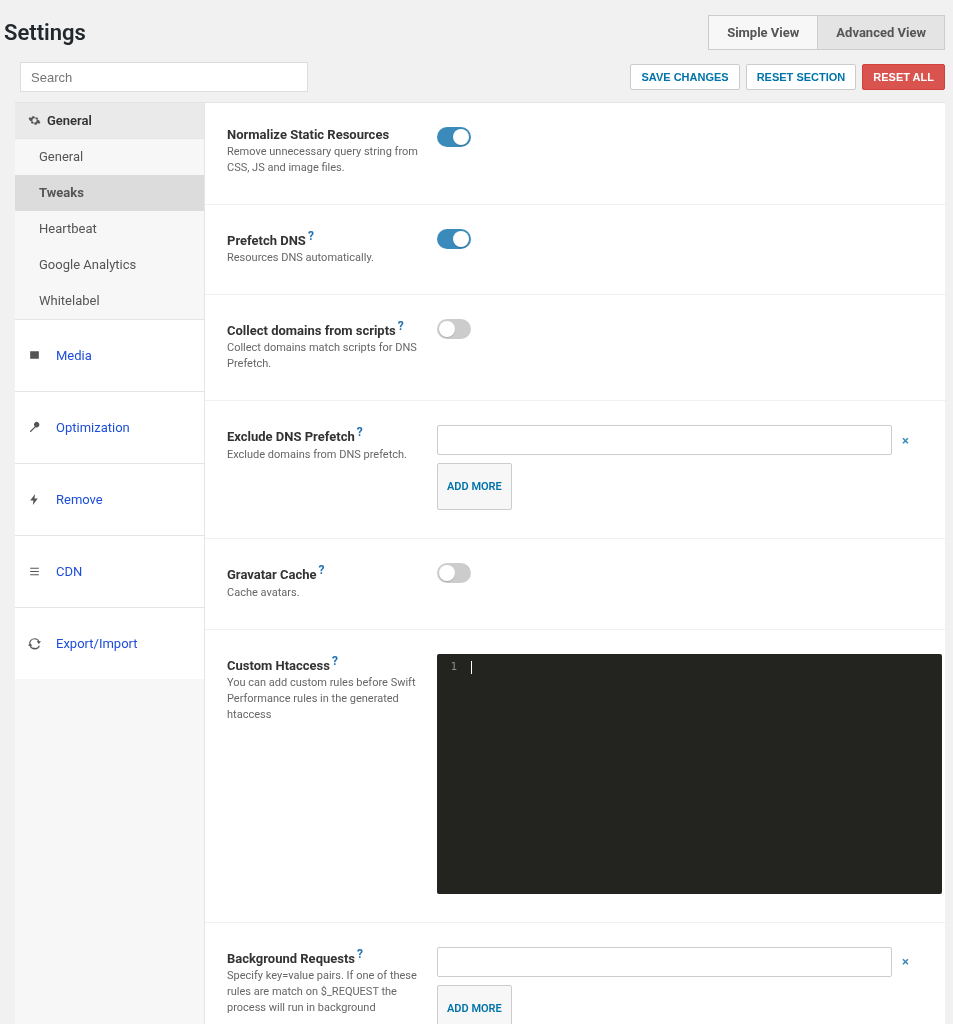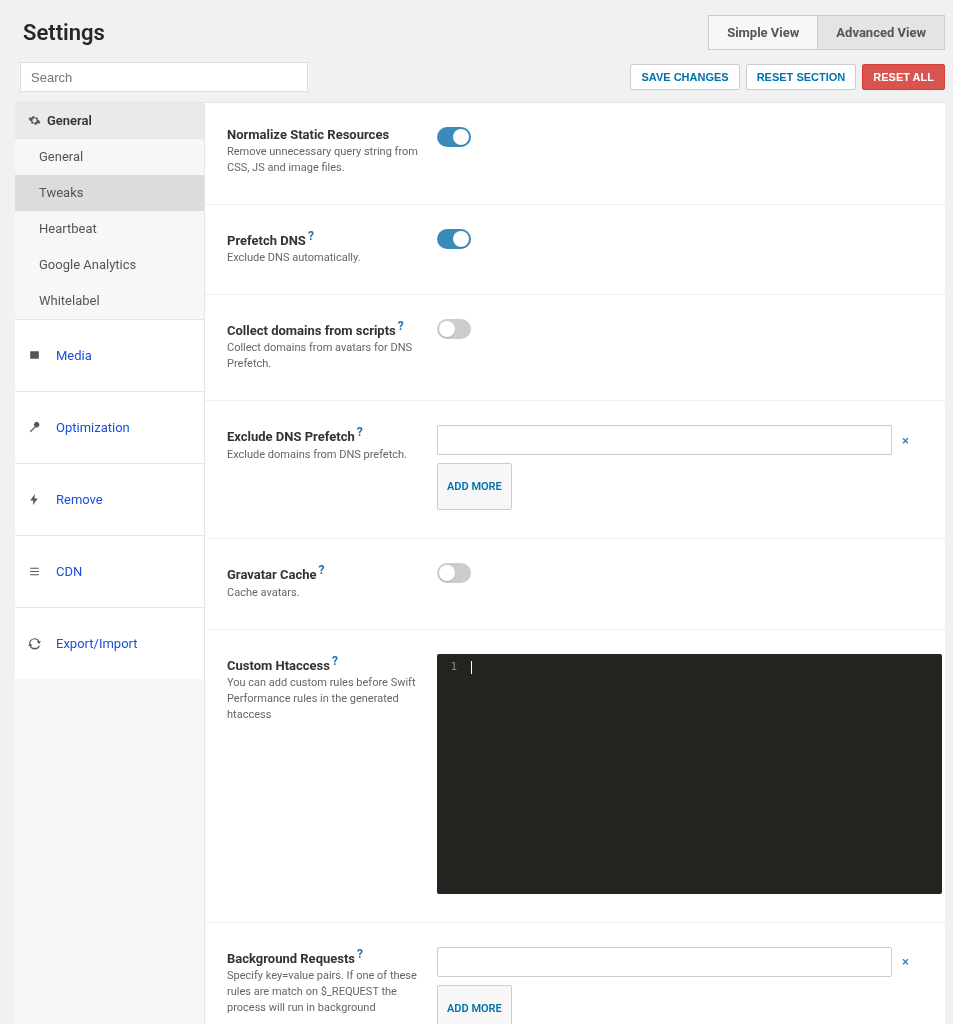--- a/index.html
+++ b/index.html
@@ -14,21 +14,21 @@
   .page {
     width: 953px;
     margin: 0;
     background: #f1f1f1;
   }
 
   
   .header-row {
     display: flex;
     align-items: center;
-    padding: 15px 8px 12px 23px;
+    padding: 15px 8px 12px 4px;
   }
   .page-title {
     font-size: 22px;
     font-weight: 600;
     color: #23282d;
     flex: 0 0 auto;
   }
   .header-spacer { flex: 1; }
   .view-tabs { display:flex; }
   .view-tab {
@@ -103,21 +103,21 @@
     gap:6px;
   }
   .side-sub {
     padding:10px 14px 10px 24px;
     color:#555;
     cursor:pointer;
     border-bottom:1px solid transparent;
   }
   .side-sub.active {
     background:#dcdcdc;
-    font-weight:400;
+    font-weight:700;
   }
   .side-item {
     padding:28px 12px;
     color:#1d4ed8;
     background:#fff;
     border-top:1px solid #e5e5e5;
     display:flex;
     align-items:center;
     gap:15px;
     cursor:pointer;
@@ -342,33 +342,33 @@
         <div class="section-right">
           <div class="toggle on"><div class="knob"></div></div>
         </div>
       </div>
 
       <div class="section">
         <div class="section-left">
           <div class="s-title">
             <span>Prefetch DNS</span><span class="help">?</span>
           </div>
-          <div class="s-desc">Exclude DNS automatically.</div>
+          <div class="s-desc">Resources DNS automatically.</div>
         </div>
         <div class="section-right">
           <div class="toggle on"><div class="knob"></div></div>
         </div>
       </div>
 
       <div class="section">
         <div class="section-left">
           <div class="s-title">
             <span>Collect domains from scripts</span><span class="help">?</span>
           </div>
-          <div class="s-desc">Collect domains from avatars for DNS Prefetch.</div>
+          <div class="s-desc">Collect domains match scripts for DNS Prefetch.</div>
         </div>
         <div class="section-right">
           <div class="toggle off"><div class="knob"></div></div>
         </div>
       </div>
 
       <div class="section">
         <div class="section-left">
           <div class="s-title">
             <span>Exclude DNS Prefetch</span><span class="help">?</span>

